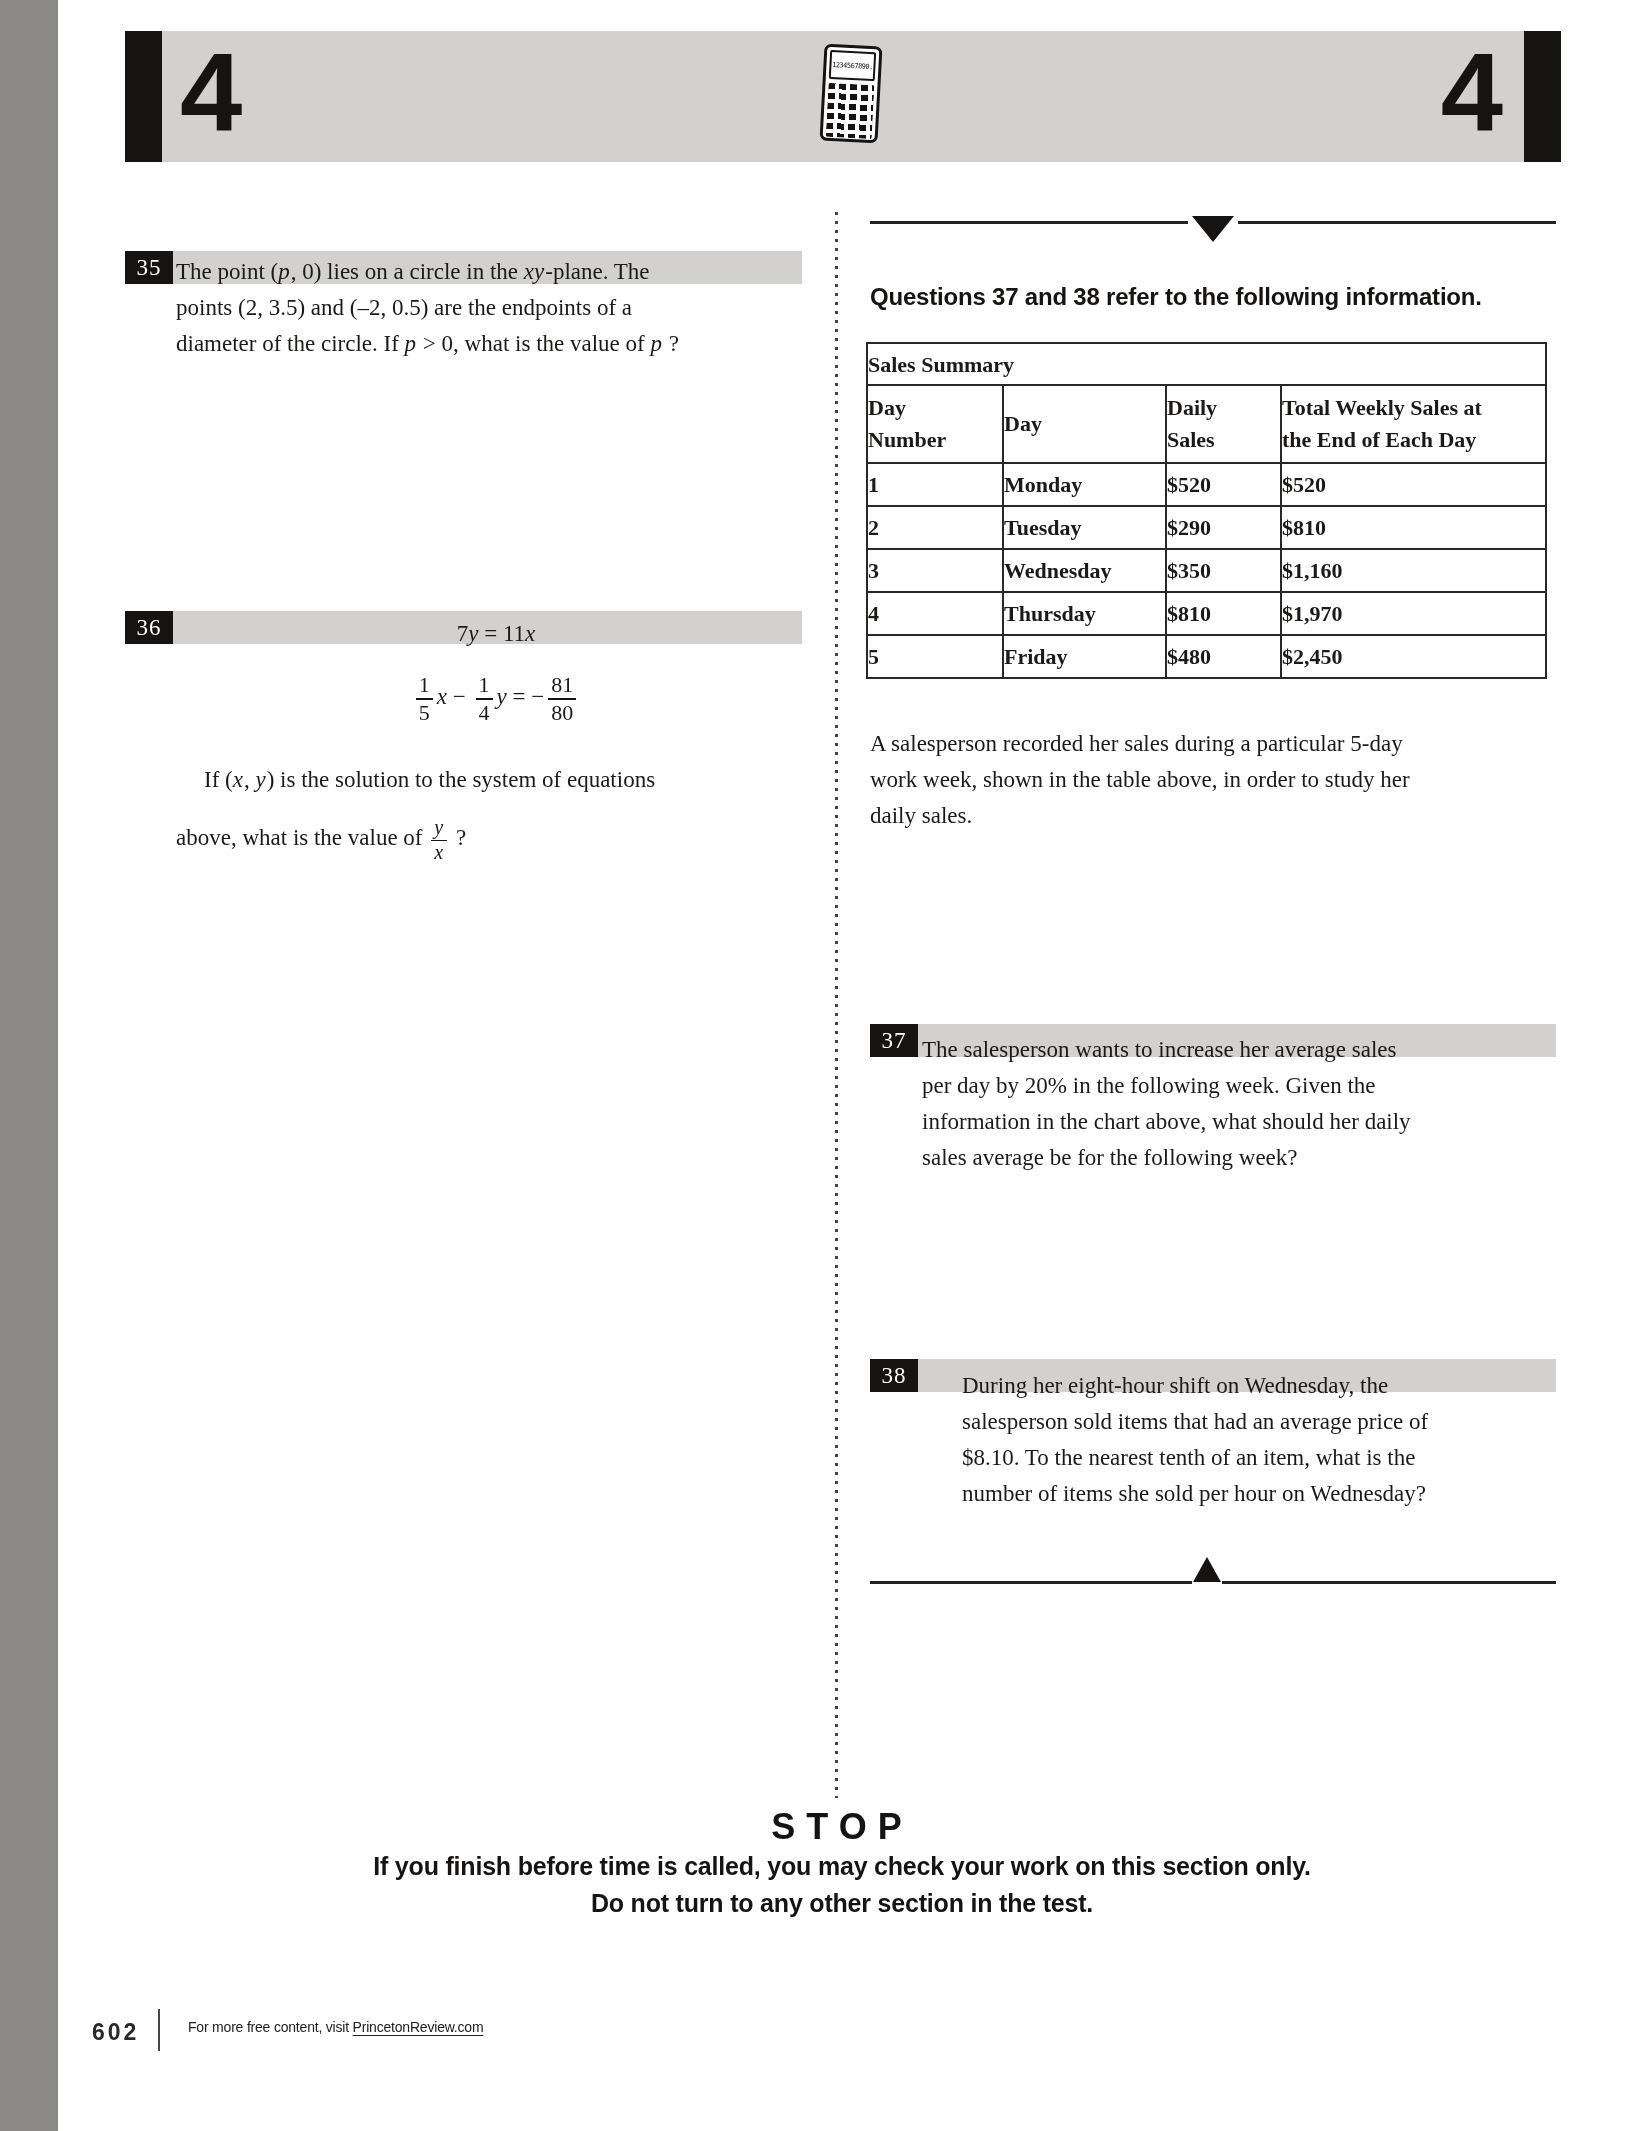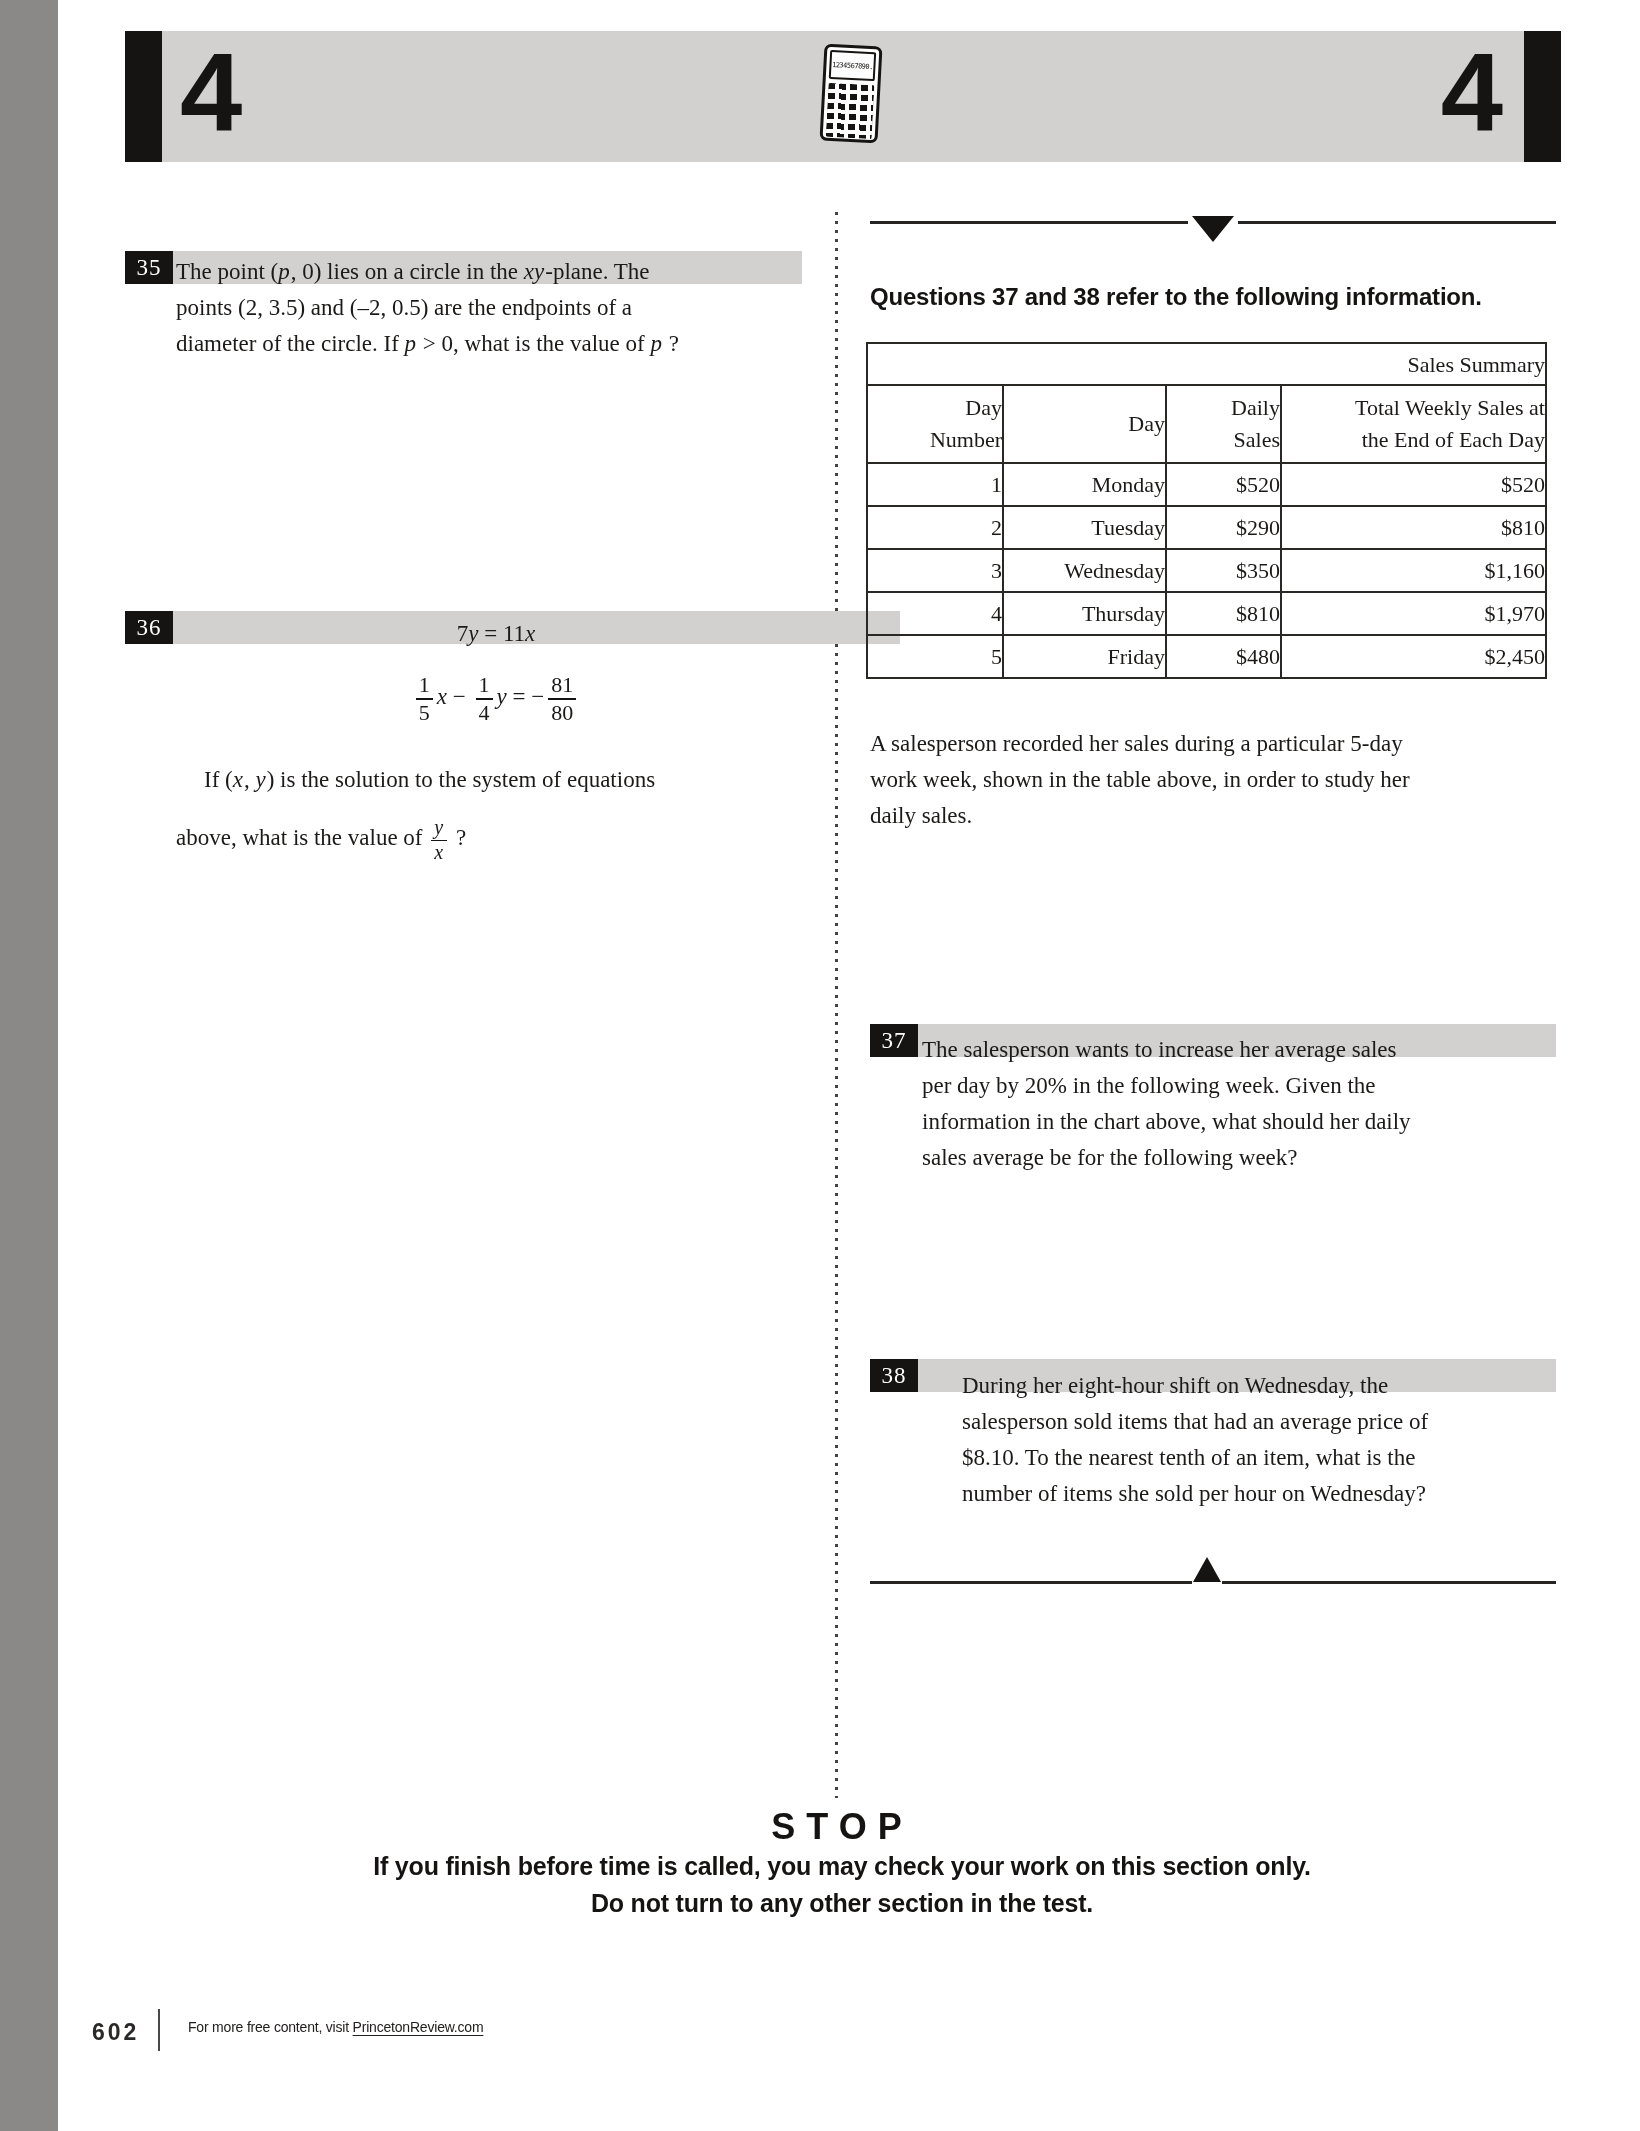--- a/index.html
+++ b/index.html
@@ -81,21 +81,21 @@
   }
 
   
   .ref-heading{
     font-family:"Liberation Sans","DejaVu Sans",sans-serif;font-weight:700;
     font-size:24px;letter-spacing:-0.2px;color:#161412;white-space:nowrap;
   }
 
   
   table.sales{border-collapse:collapse;table-layout:fixed;width:679px;
-    font-size:22px;line-height:27px;text-align:right;color:#1c1a18;}
+    font-size:22px;line-height:27px;text-align:left;color:#1c1a18;font-weight:bold;}
   table.sales td{border:2px solid #2a2825;padding:0;}
   td.t-title{height:40px;}
   tr.t-head td{height:76px;white-space:pre-line;line-height:32px;vertical-align:middle;}
   tr.t-row td{height:41px;}
 
   
   .stop-wrap{left:127px;top:1806px;width:1430px;text-align:center;
     font-family:"Liberation Sans","DejaVu Sans",sans-serif;color:#161412;}
   .stop-title{font-weight:700;font-size:36px;letter-spacing:11px;line-height:42px;}
   .stop-line{font-weight:700;font-size:25px;line-height:37px;letter-spacing:-0.2px;}
@@ -130,21 +130,21 @@
     </div>
   </div>
 
   <div class="abs dotted-divider"></div>
 
   <div class="abs qbar" style="left:125px;top:215px;width:677px;">
     <div class="qbox">35</div>
   </div>
   <div class="abs qtext" style="left:176px;top:254px;width:640px;">The point (<i>p</i>, 0) lies on a circle in the <i>xy</i>-plane. The<br>points (2, 3.5) and (–2, 0.5) are the endpoints of a<br>diameter of the circle. If <i>p</i> &gt; 0, what is the value of <i>p</i> ?</div>
 
-  <div class="abs qbar" style="left:125px;top:575px;width:775px;">
+  <div class="abs qbar" style="left:125px;top:575px;width:677px;">
     <div class="qbox">36</div>
   </div>
   <div class="abs equation" style="left:176px;top:621px;width:640px;">7<i>y</i> = 11<i>x</i></div>
   <div class="abs equation" style="left:176px;top:672px;width:640px;"><span class="frac"><span class="num">1</span><span class="den">5</span></span><i>x</i> − <span class="frac"><span class="num">1</span><span class="den">4</span></span><i>y</i> = −<span class="frac"><span class="num">81</span><span class="den">80</span></span></div>
   <div class="abs qtext" style="left:176px;top:762px;width:640px;margin-left:28px;">If (<i>x</i>, <i>y</i>) is the solution to the system of equations</div>
   <div class="abs qtext" style="left:176px;top:816px;width:640px;">above, what is the value of <span class="frac fr-sm"><span class="num"><i>y</i></span><span class="den"><i>x</i></span></span> ?</div>
 
   <div class="abs rule" style="left:870px;top:221px;width:318px;"></div>
   <div class="abs rule" style="left:1238px;top:221px;width:318px;"></div>
   <div class="abs tri-down" style="left:1192px;top:216px;"></div>

